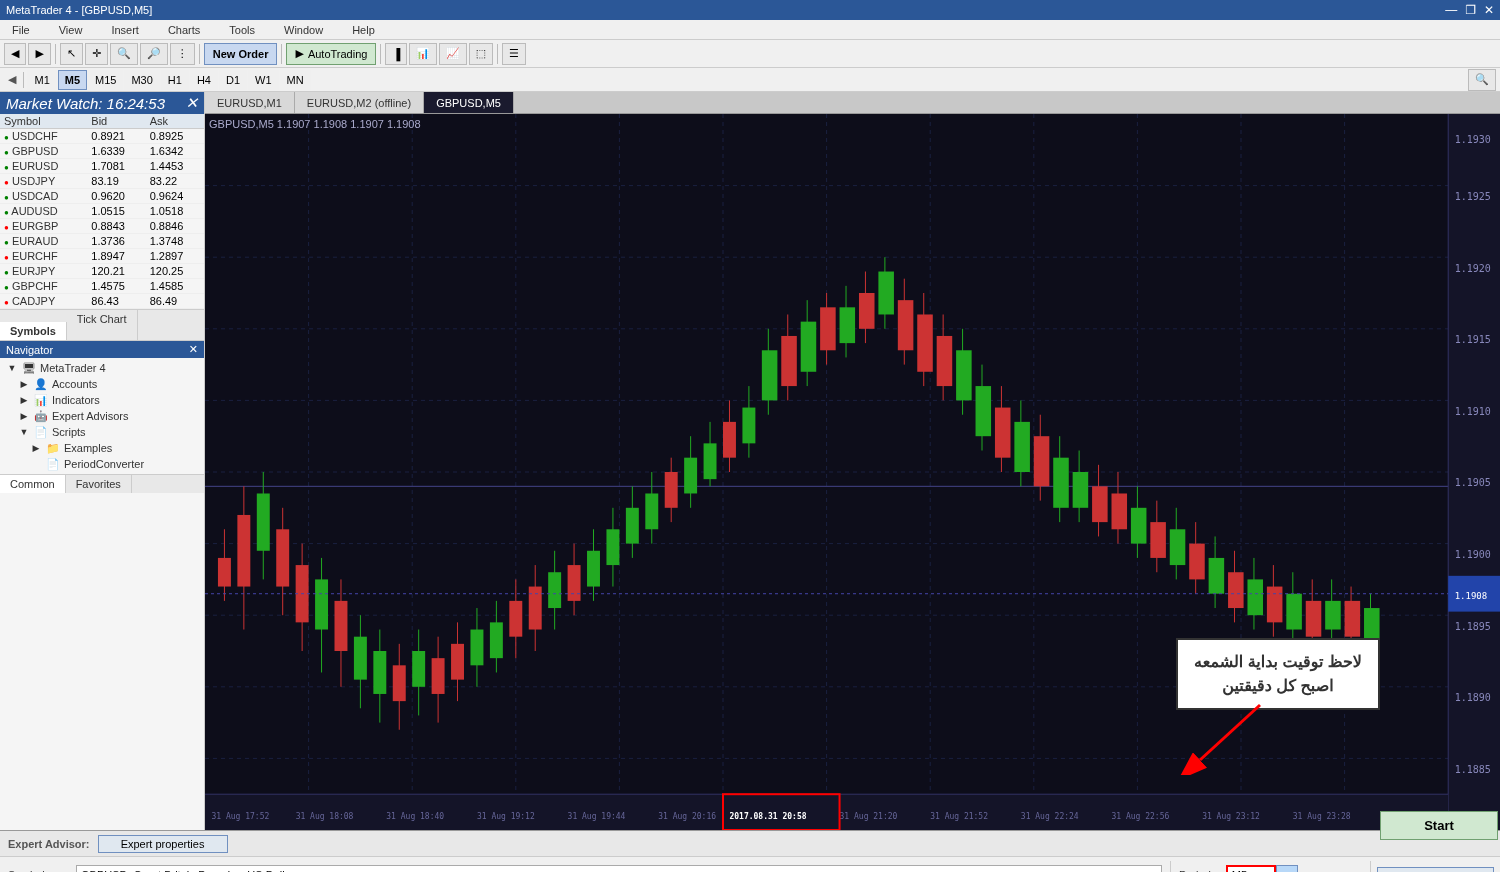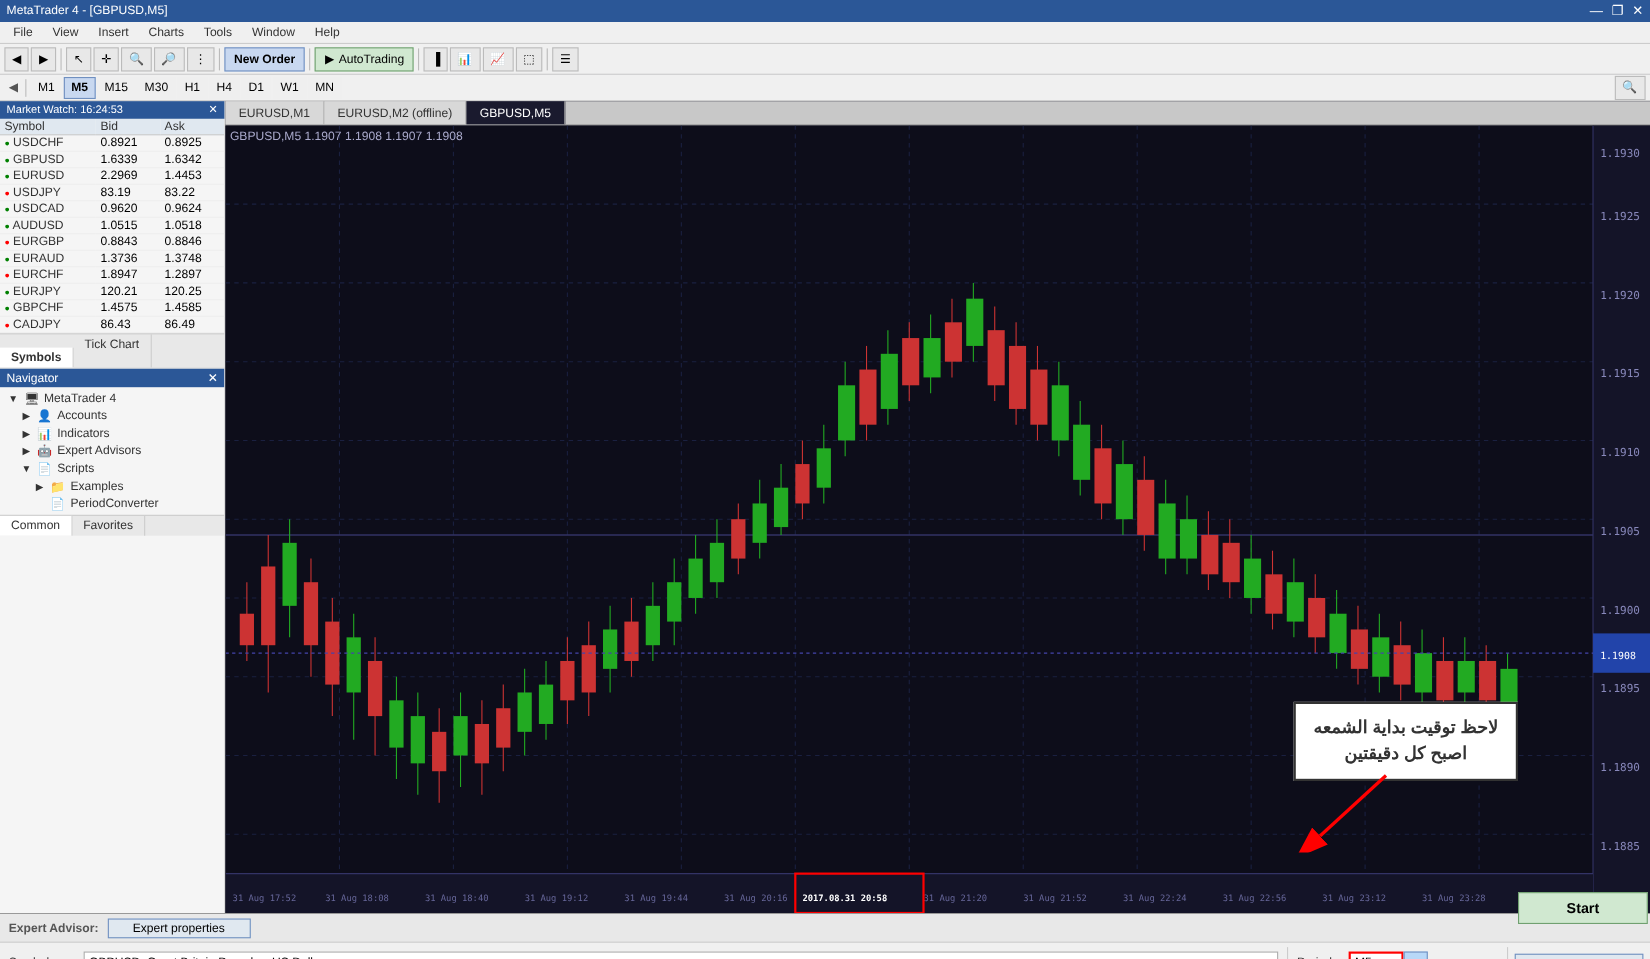--- a/index.html
+++ b/index.html
@@ -4,21 +4,21 @@
   <style>
     * { margin: 0; padding: 0; box-sizing: border-box; }
     body { width: 1500px; height: 872px; background: #1a1a2e; font-family: 'Segoe UI', Tahoma, Arial, sans-serif; font-size: 11px; color: #333; overflow: hidden; }
     
     
     #title-bar { background: #2b5797; color: white; height: 20px; display: flex; align-items: center; justify-content: space-between; padding: 0 6px; font-size: 11px; }
     #title-bar .controls { display: flex; gap: 8px; }
     #title-bar .ctrl-btn { cursor: pointer; font-size: 12px; }
     
     
-    #menu-bar { background: #f0f0f0; height: 20px; display: flex; align-items: center; padding: 0 4px; border-bottom: 1px solid #ccc; gap: 2px; }
+    #menu-bar { background: #f0f0f0; height: 20px; display: flex; align-items: center; padding: 0 4px; border-bottom: 1px solid #ccc; gap: 13px; }
     .menu-item { padding: 2px 8px; cursor: pointer; font-size: 11px; }
     
     
     #toolbar1 { background: #f0f0f0; height: 28px; display: flex; align-items: center; padding: 0 4px; border-bottom: 1px solid #ccc; gap: 2px; }
     .tb-btn { background: #e8e8e8; border: 1px solid #bbb; padding: 2px 6px; cursor: pointer; font-size: 11px; height: 22px; display: flex; align-items: center; }
     .tb-separator { width: 1px; height: 20px; background: #bbb; margin: 0 2px; }
     .new-order-btn { background: #c8d8f0; border: 1px solid #7090c0; padding: 2px 8px; cursor: pointer; font-size: 11px; font-weight: bold; height: 22px; }
     .autotrading-btn { background: #d0e8d0; border: 1px solid #70a070; padding: 2px 8px; cursor: pointer; font-size: 11px; height: 22px; display: flex; align-items: center; gap: 4px; }
     
     
@@ -27,21 +27,21 @@
     .tf-btn.active { background: #c8d8f0; border-color: #7090c0; font-weight: bold; }
     
     
     #main { display: flex; height: calc(872px - 20px - 20px - 28px - 24px - 22px - 20px); }
     
     
     #left-panel { width: 205px; display: flex; flex-direction: column; background: #f5f5f5; border-right: 1px solid #ccc; }
     
     
     #market-watch { flex: 0 0 auto; border-bottom: 1px solid #ccc; }
-    #mw-header { background: #2b5797; color: white; padding: 2px 6px; font-size: 10px; display: flex; justify-content: space-between; align-items: center; }
+    #mw-header { background: #2b5797; color: white; padding: 2px 6px; font-size: 15px; display: flex; justify-content: space-between; align-items: center; font-style: italic; }
     #mw-table { width: 100%; border-collapse: collapse; font-size: 11px; }
     #mw-table th { background: #e0e8f0; padding: 1px 4px; text-align: left; border-bottom: 1px solid #ccc; font-weight: normal; }
     #mw-table td { padding: 1px 4px; border-bottom: 1px solid #eee; white-space: nowrap; }
     .bid-col { color: #000; }
     .ask-col { color: #000; }
     
     
     #mw-tabs { display: flex; border-top: 1px solid #ccc; background: #e8e8e8; }
     .mw-tab { padding: 3px 10px; cursor: pointer; font-size: 11px; border-right: 1px solid #ccc; }
     .mw-tab.active { background: white; font-weight: bold; margin-top: 12px; }
@@ -186,21 +186,21 @@
     <td class="bid-col">0.8921</td>
     <td class="ask-col">0.8925</td>
   </tr>
               <tr>
     <td><span style="color:green; font-size:8px;">●</span> GBPUSD</td>
     <td class="bid-col">1.6339</td>
     <td class="ask-col">1.6342</td>
   </tr>
               <tr>
     <td><span style="color:green; font-size:8px;">●</span> EURUSD</td>
-    <td class="bid-col">2.2969</td>
+    <td class="bid-col">1.7081</td>
     <td class="ask-col">1.4453</td>
   </tr>
               <tr>
     <td><span style="color:red; font-size:8px;">●</span> USDJPY</td>
     <td class="bid-col">83.19</td>
     <td class="ask-col">83.22</td>
   </tr>
               <tr>
     <td><span style="color:green; font-size:8px;">●</span> USDCAD</td>
     <td class="bid-col">0.9620</td>

